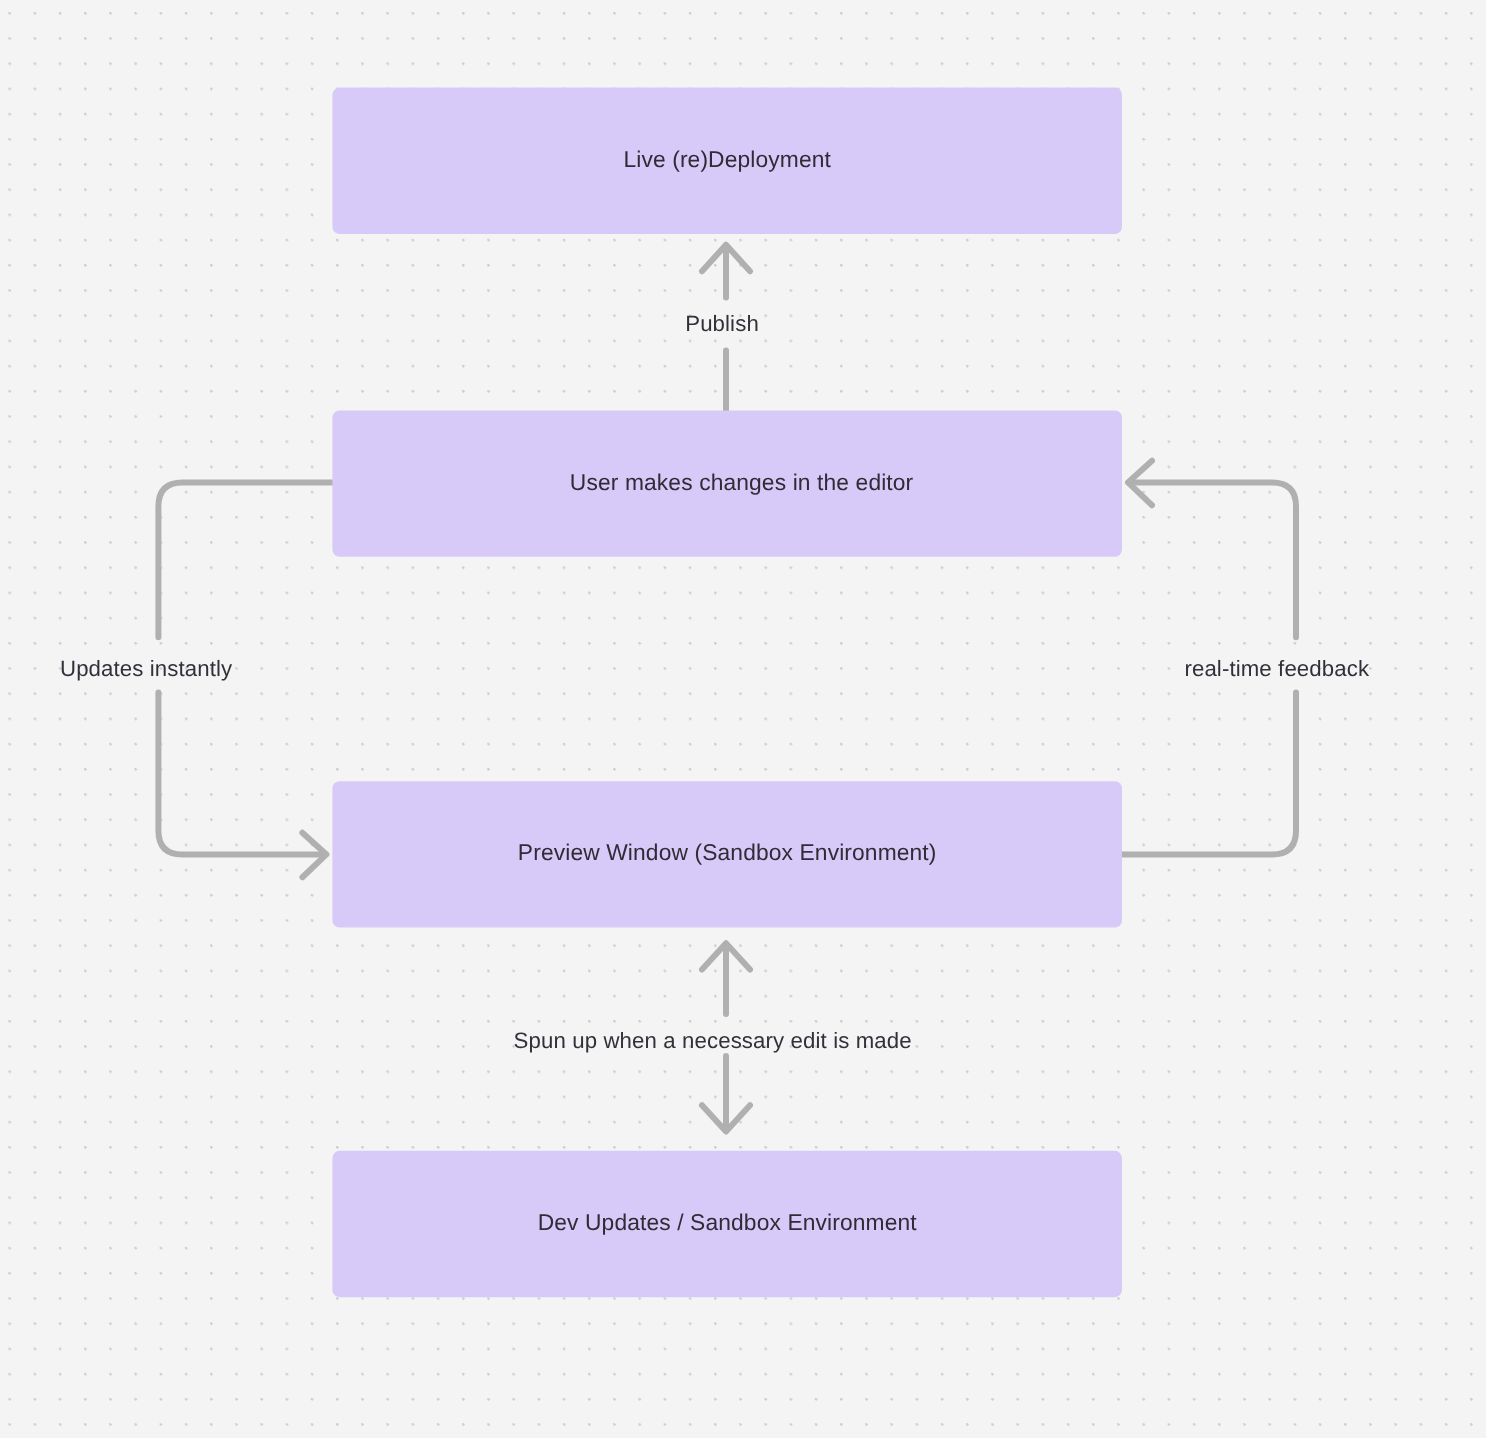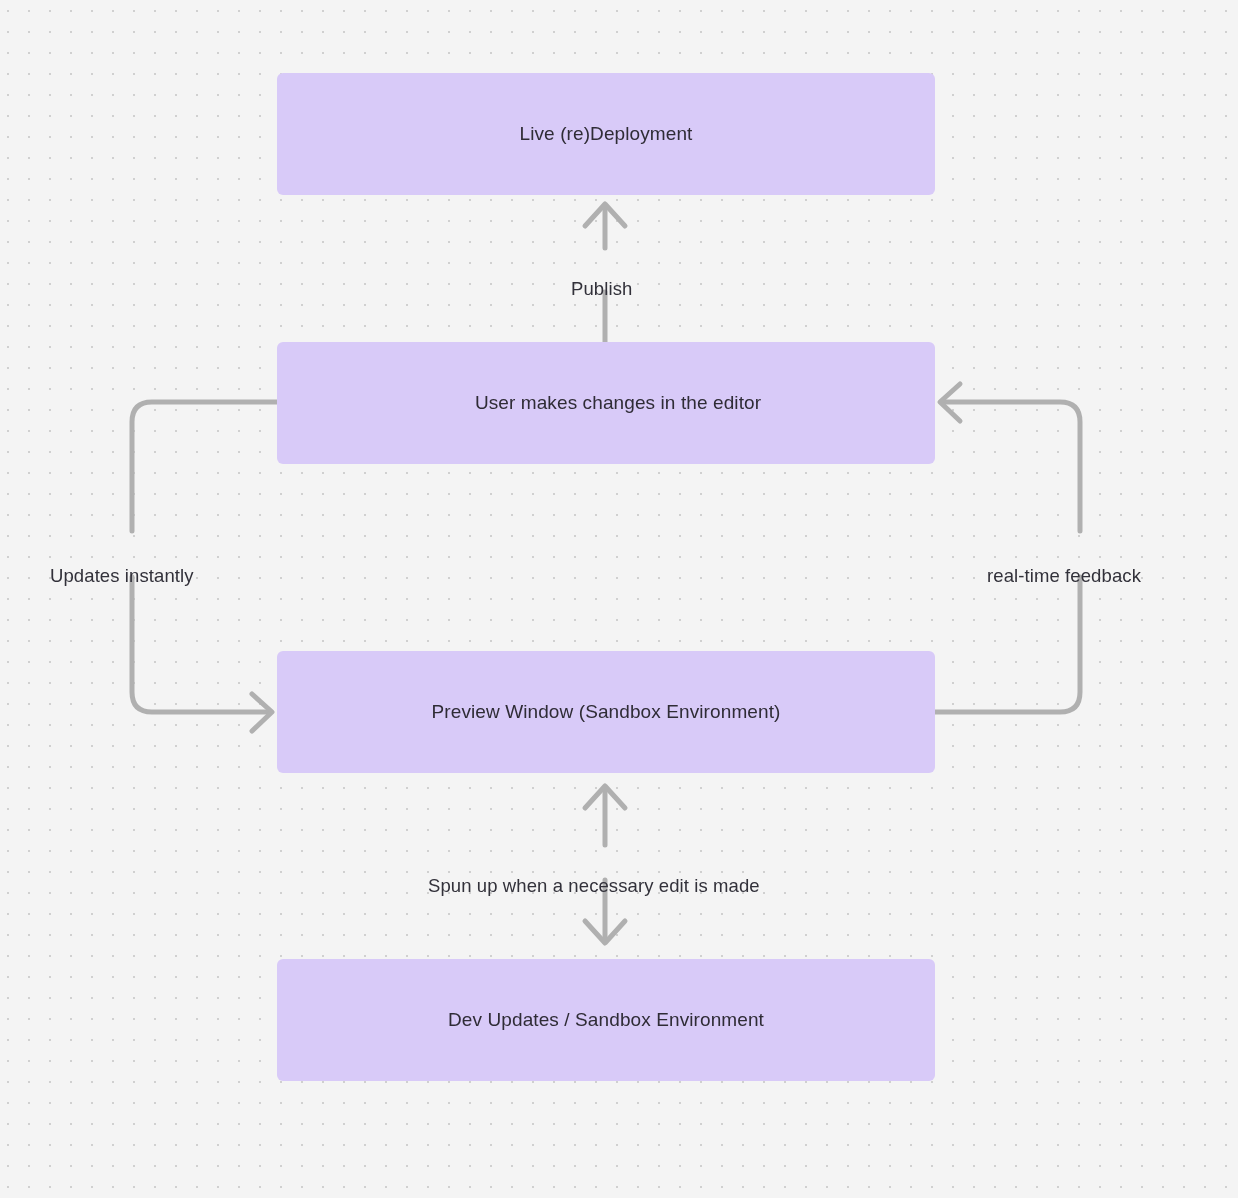--- a/index.html
+++ b/index.html
@@ -53,21 +53,20 @@
     padding: 0 18px;
   }
 
   .edge-label {
     position: absolute;
     font-size: 18.5px;
     color: #32313a;
     letter-spacing: 0.1px;
     white-space: nowrap;
     line-height: 1;
-    margin-top: 19px;
   }
 
   #node-live        { left: 277px; top: 73px;  width: 658px; height: 122px; }
   #node-user        { left: 277px; top: 342px; width: 658px; height: 122px; padding-left: 24px; }
   #node-preview     { left: 277px; top: 651px; width: 658px; height: 122px; }
   #node-devserver   { left: 277px; top: 959px; width: 658px; height: 122px; }
 
   #label-publish    { left: 571px;  top: 261px; }
   #label-updates    { left: 50px;   top: 548px; text-align: right; }
   #label-realtime   { left: 987px;  top: 548px; }

